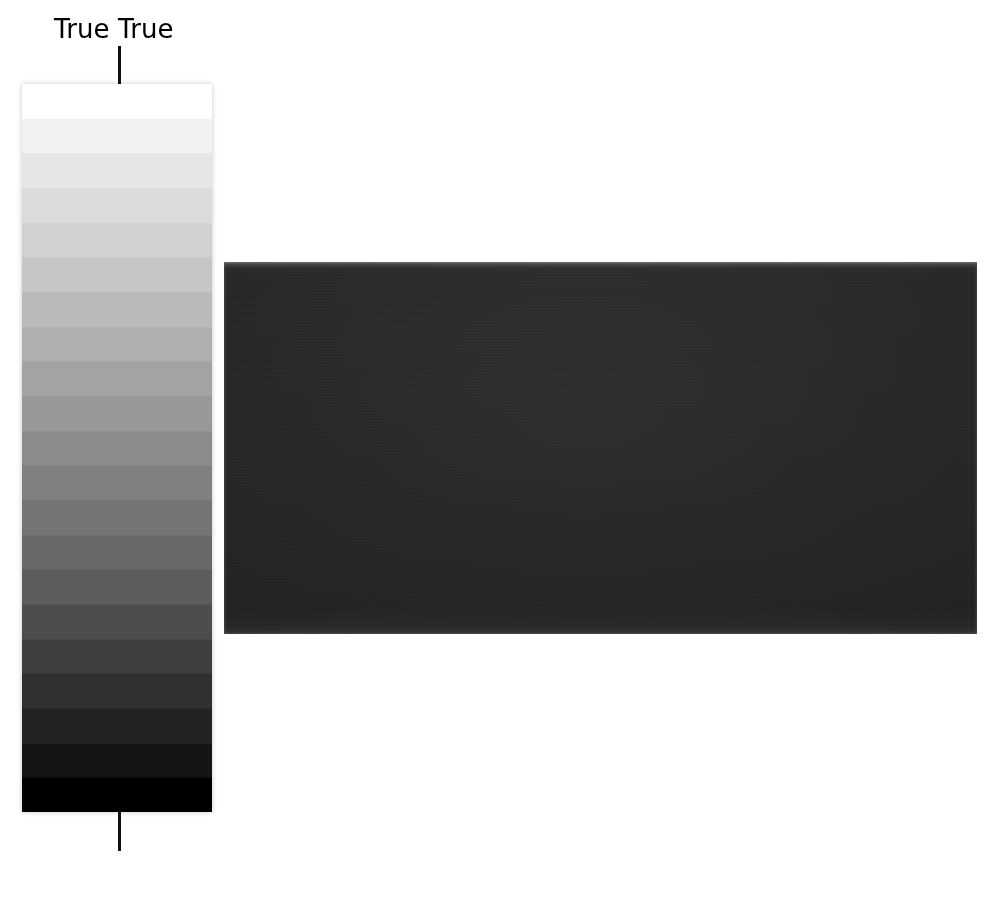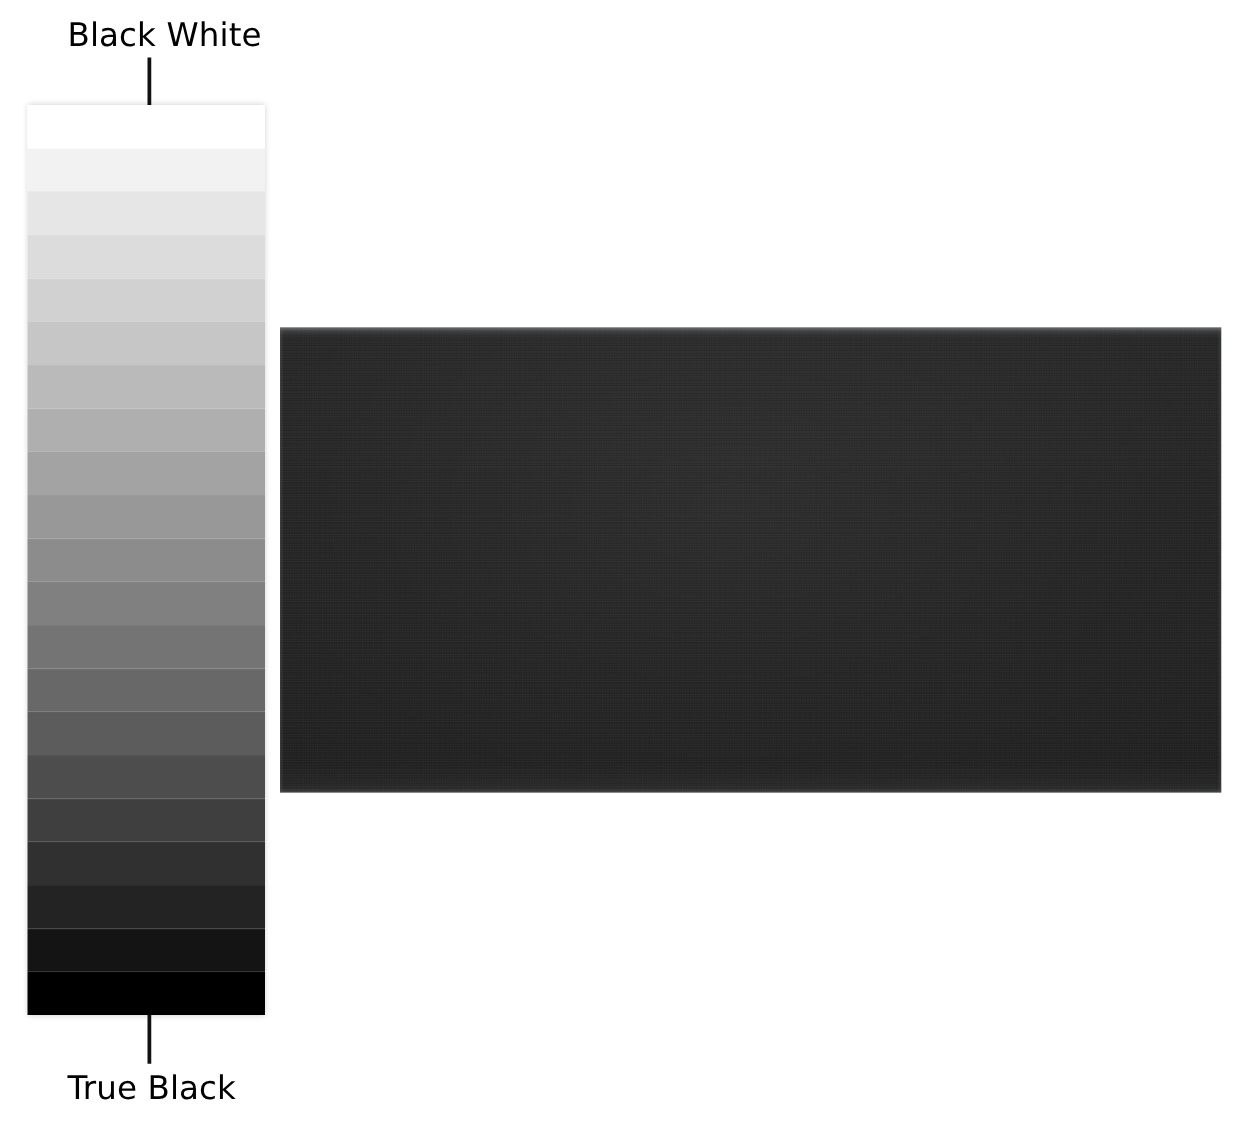--- a/index.html
+++ b/index.html
@@ -167,21 +167,21 @@
         rgba(110,114,120,0.26) 0%,
         rgba(0,0,0,0) 100%);
     pointer-events: none;
   }
 </style>
 </head>
 <body>
 
 <div id="figure" style="background: rgb(255, 255, 255);">
 
-  <div class="axis-label" id="label-true-white" style="color: rgb(0, 0, 0); font-size: 26px;">Black White</div>
+  <div class="axis-label" id="label-true-white" style="color: rgb(0, 0, 0); font-size: 26px;">True True</div>
 
   <div class="leader-line" id="leader-top" style="background: rgb(17, 17, 17);"></div>
 
   <div id="grayscale-strip" style="left: 22px; top: 84px; width: 190px; height: 728px;">
       <div class="gray-step" style="background: rgb(255, 255, 255);"></div>
       <div class="gray-step" style="background: rgb(242, 242, 242);"></div>
       <div class="gray-step" style="background: rgb(230, 230, 230);"></div>
       <div class="gray-step" style="background: rgb(220, 220, 220);"></div>
       <div class="gray-step" style="background: rgb(209, 209, 209);"></div>
       <div class="gray-step" style="background: rgb(198, 198, 198);"></div>
@@ -197,21 +197,20 @@
       <div class="gray-step" style="background: rgb(77, 77, 77);"></div>
       <div class="gray-step" style="background: rgb(63, 63, 63);"></div>
       <div class="gray-step" style="background: rgb(48, 48, 48);"></div>
       <div class="gray-step" style="background: rgb(35, 35, 35);"></div>
       <div class="gray-step" style="background: rgb(20, 20, 20);"></div>
       <div class="gray-step" style="background: rgb(0, 0, 0);"></div>
     </div>
 
   <div class="leader-line" id="leader-bottom" style="background: rgb(17, 17, 17);"></div>
 
-  <div class="axis-label" id="label-true-black" style="color: rgb(0, 0, 0); font-size: 26px;">True Black</div>
 
   <div id="sample-panel" style="left: 224px; top: 262px; width: 753px; height: 372px;">
     <div id="panel-grain"></div>
     <div id="panel-edge-top"></div>
     <div id="panel-edge-bottom"></div>
     <div id="panel-edge-left"></div>
     <div id="panel-edge-right"></div>
   </div>
 
 </div>

